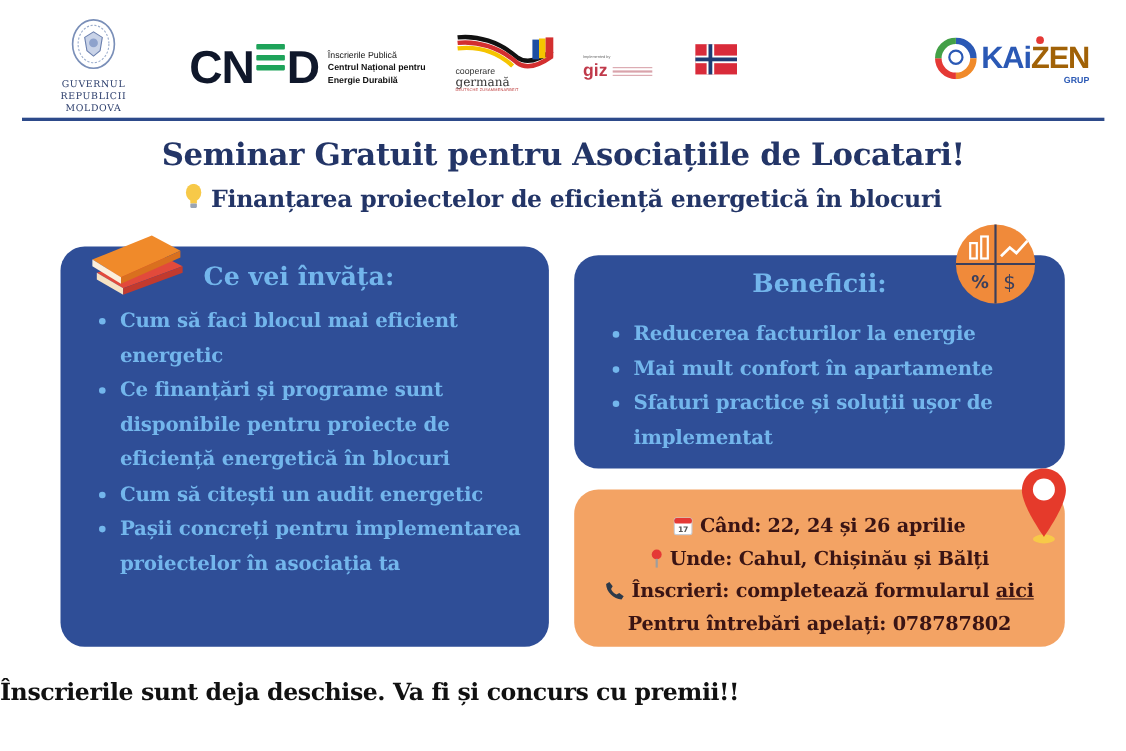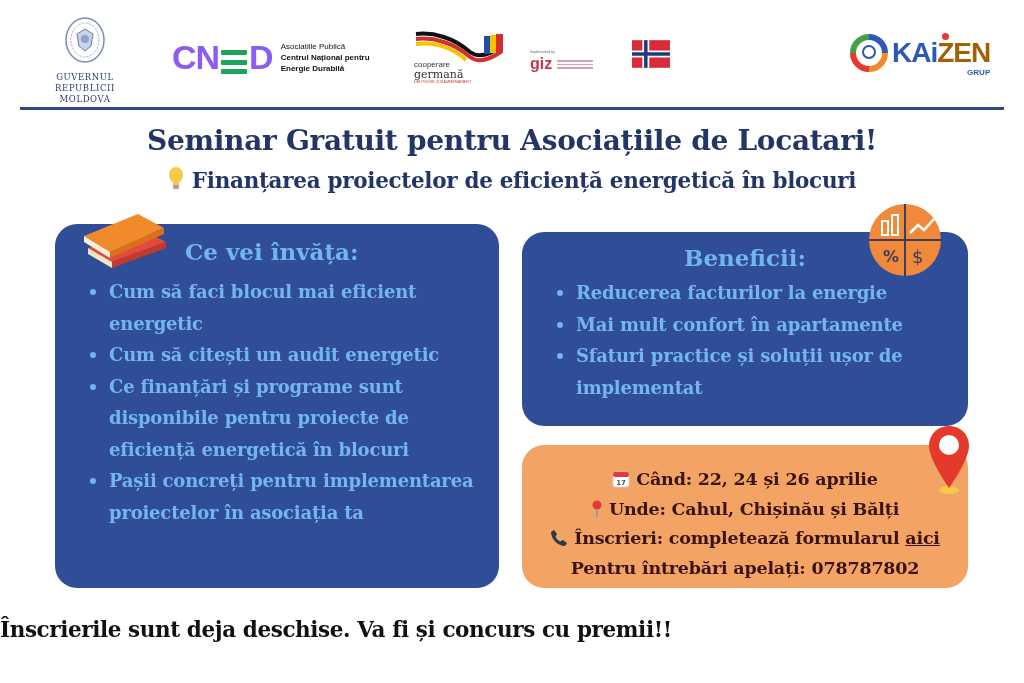--- a/index.html
+++ b/index.html
@@ -8,21 +8,21 @@
 
   
   .logos { position: absolute; left: 0; top: 0; width: 1024px; height: 100px; }
   .logo { position: absolute; }
 
   .gov { left: 30px; top: 16px; width: 110px; text-align: center; }
   .gov .crest { width: 42px; height: 48px; margin: 0 auto 4px; }
   .gov .t1, .gov .t2 { font-family: "DejaVu Serif", serif; font-size: 8.5px; color: #2b3d6b; letter-spacing: 0.6px; line-height: 11px; }
 
   .cned { left: 172px; top: 40px; display: flex; align-items: center; }
-  .cned .mark { font-family: "Liberation Sans", sans-serif; font-weight: 900; font-size: 34px; color: #8b5cf6; letter-spacing: -1px; display: flex; align-items: flex-end; line-height: 1; }
+  .cned .mark { font-family: "Liberation Sans", sans-serif; font-weight: 900; font-size: 42px; color: #0f172a; letter-spacing: -1px; display: flex; align-items: flex-start; line-height: 1; }
   .cned .eq { display: inline-flex; flex-direction: column; justify-content: space-between; height: 24px; width: 26px; margin: 0 2px; }
   .cned .eq span { display: block; height: 5px; background: #1ea35a; border-radius: 1px; }
   .cned .txt { margin-left: 8px; font-family: "Liberation Sans", sans-serif; font-size: 8px; line-height: 11px; color: #111; }
   .cned .txt b { font-weight: 700; }
 
   .germ { left: 414px; top: 30px; width: 92px; }
   .germ svg { display: block; }
   .germ .c1 { font-family: "Liberation Sans", sans-serif; font-size: 8px; color: #333; margin-top: -4px; }
   .germ .c2 { font-family: "DejaVu Serif", serif; font-size: 11px; color: #333; line-height: 11px; }
   .germ .c3 { font-family: "Liberation Sans", sans-serif; font-size: 3.5px; color: #b33; letter-spacing: 0.2px; }
@@ -59,21 +59,21 @@
   .card-info { left: 522px; top: 445px; width: 446px; height: 143px; background: #f3a364; }
 
   .card-title { font-family: "DejaVu Serif", serif; font-weight: 700; color: #73b6ec; }
   .learn-title { position: absolute; left: 130px; top: 14px; font-size: 23px; }
   .ben-title { position: absolute; left: 0; width: 100%; text-align: center; top: 12px; font-size: 23px; }
 
   .blist { list-style: none; position: absolute; font-family: "DejaVu Serif", serif; font-weight: 700; color: #73b6ec; font-size: 18px; line-height: 31.5px; }
   .blist li { position: relative; padding-left: 22px; letter-spacing: -0.2px; }
   .blist li::before { content: ""; position: absolute; left: 3px; top: 13px; width: 6px; height: 6px; border-radius: 50%; background: #73b6ec; }
   .learn-list { left: 32px; top: 52px; width: 400px; }
-  .ben-list { left: 32px; top: 45px; width: 410px; }
+  .ben-list { left: 32px; top: 56px; width: 410px; }
 
   .books { position: absolute; left: 82px; top: 208px; width: 88px; height: 62px; }
   .finance { position: absolute; left: 868px; top: 203px; width: 74px; height: 74px; }
   .pin { position: absolute; left: 926px; top: 424px; width: 46px; height: 72px; }
 
   .info-lines { position: absolute; left: 0; top: 20px; width: 100%; text-align: center; font-family: "DejaVu Serif", serif; font-weight: 700; color: #3a1414; font-size: 17.5px; line-height: 29.5px; letter-spacing: -0.2px; }
   .info-lines .ico { display: inline-block; vertical-align: -3px; margin-right: 6px; }
   .info-lines .link { text-decoration: underline; color: #3a1414; cursor: pointer; }
 
   
@@ -101,21 +101,21 @@
     <div class="mark">
       <span>CN</span>
       <span class="eq">
           <span></span>
           <span></span>
           <span></span>
         </span>
       <span>D</span>
     </div>
     <div class="txt">
-      <div>Asociațiile Publică</div>
+      <div>Înscrierile Publică</div>
       <div><b>Centrul Național pentru</b></div>
       <div><b>Energie Durabilă</b></div>
     </div>
   </div>
 
   <div class="logo germ">
     <svg width="92" height="34" viewBox="0 0 92 34">
       <path d="M2 4 C 20 2, 40 8, 56 22 C 64 28, 74 26, 88 16" fill="none" stroke="#111" stroke-width="4"></path>
       <path d="M2 9 C 20 7, 40 13, 56 27 C 64 33, 74 31, 88 21" fill="none" stroke="#d32f2f" stroke-width="4"></path>
       <path d="M2 14 C 20 12, 38 17, 52 30" fill="none" stroke="#f5c400" stroke-width="4"></path>
@@ -168,22 +168,22 @@
     <ellipse cx="8" cy="8" rx="7" ry="8" fill="#f7c948"></ellipse>
     <rect x="5" y="15" width="6" height="3" fill="#f7c948"></rect>
     <rect x="5" y="18" width="6" height="4" rx="1" fill="#9aa4b5"></rect>
   </svg><span>Finanțarea proiectelor de eficiență energetică în blocuri</span>
 </div>
 
 <div class="card card-learn">
   <div class="card-title learn-title">Ce vei învăța:</div>
   <ul class="blist learn-list">
     <li>Cum să faci blocul mai eficient energetic</li>
+    <li>Ce finanțări și programe sunt disponibile pentru proiecte de eficiență energetică în blocuri</li>
     <li>Cum să citești un audit energetic</li>
-    <li>Ce finanțări și programe sunt disponibile pentru proiecte de eficiență energetică în blocuri</li>
     <li>Pașii concreți pentru implementarea proiectelor în asociația ta</li>
   </ul>
 </div>
 <svg class="books" viewBox="0 0 88 62">
   <path d="M6 40 L60 22 L84 34 L30 54 Z" fill="#e24a3b"></path>
   <path d="M6 40 L30 54 L30 60 L6 46 Z" fill="#f6e3c4"></path>
   <path d="M30 54 L84 34 L84 40 L30 60 Z" fill="#c23a2e"></path>
   <path d="M2 28 L56 6 L82 20 L28 44 Z" fill="#f08a2a"></path>
   <path d="M2 28 L28 44 L28 50 L2 34 Z" fill="#fbefdc"></path>
   <path d="M28 44 L82 20 L82 26 L28 50 Z" fill="#d9701e"></path>

